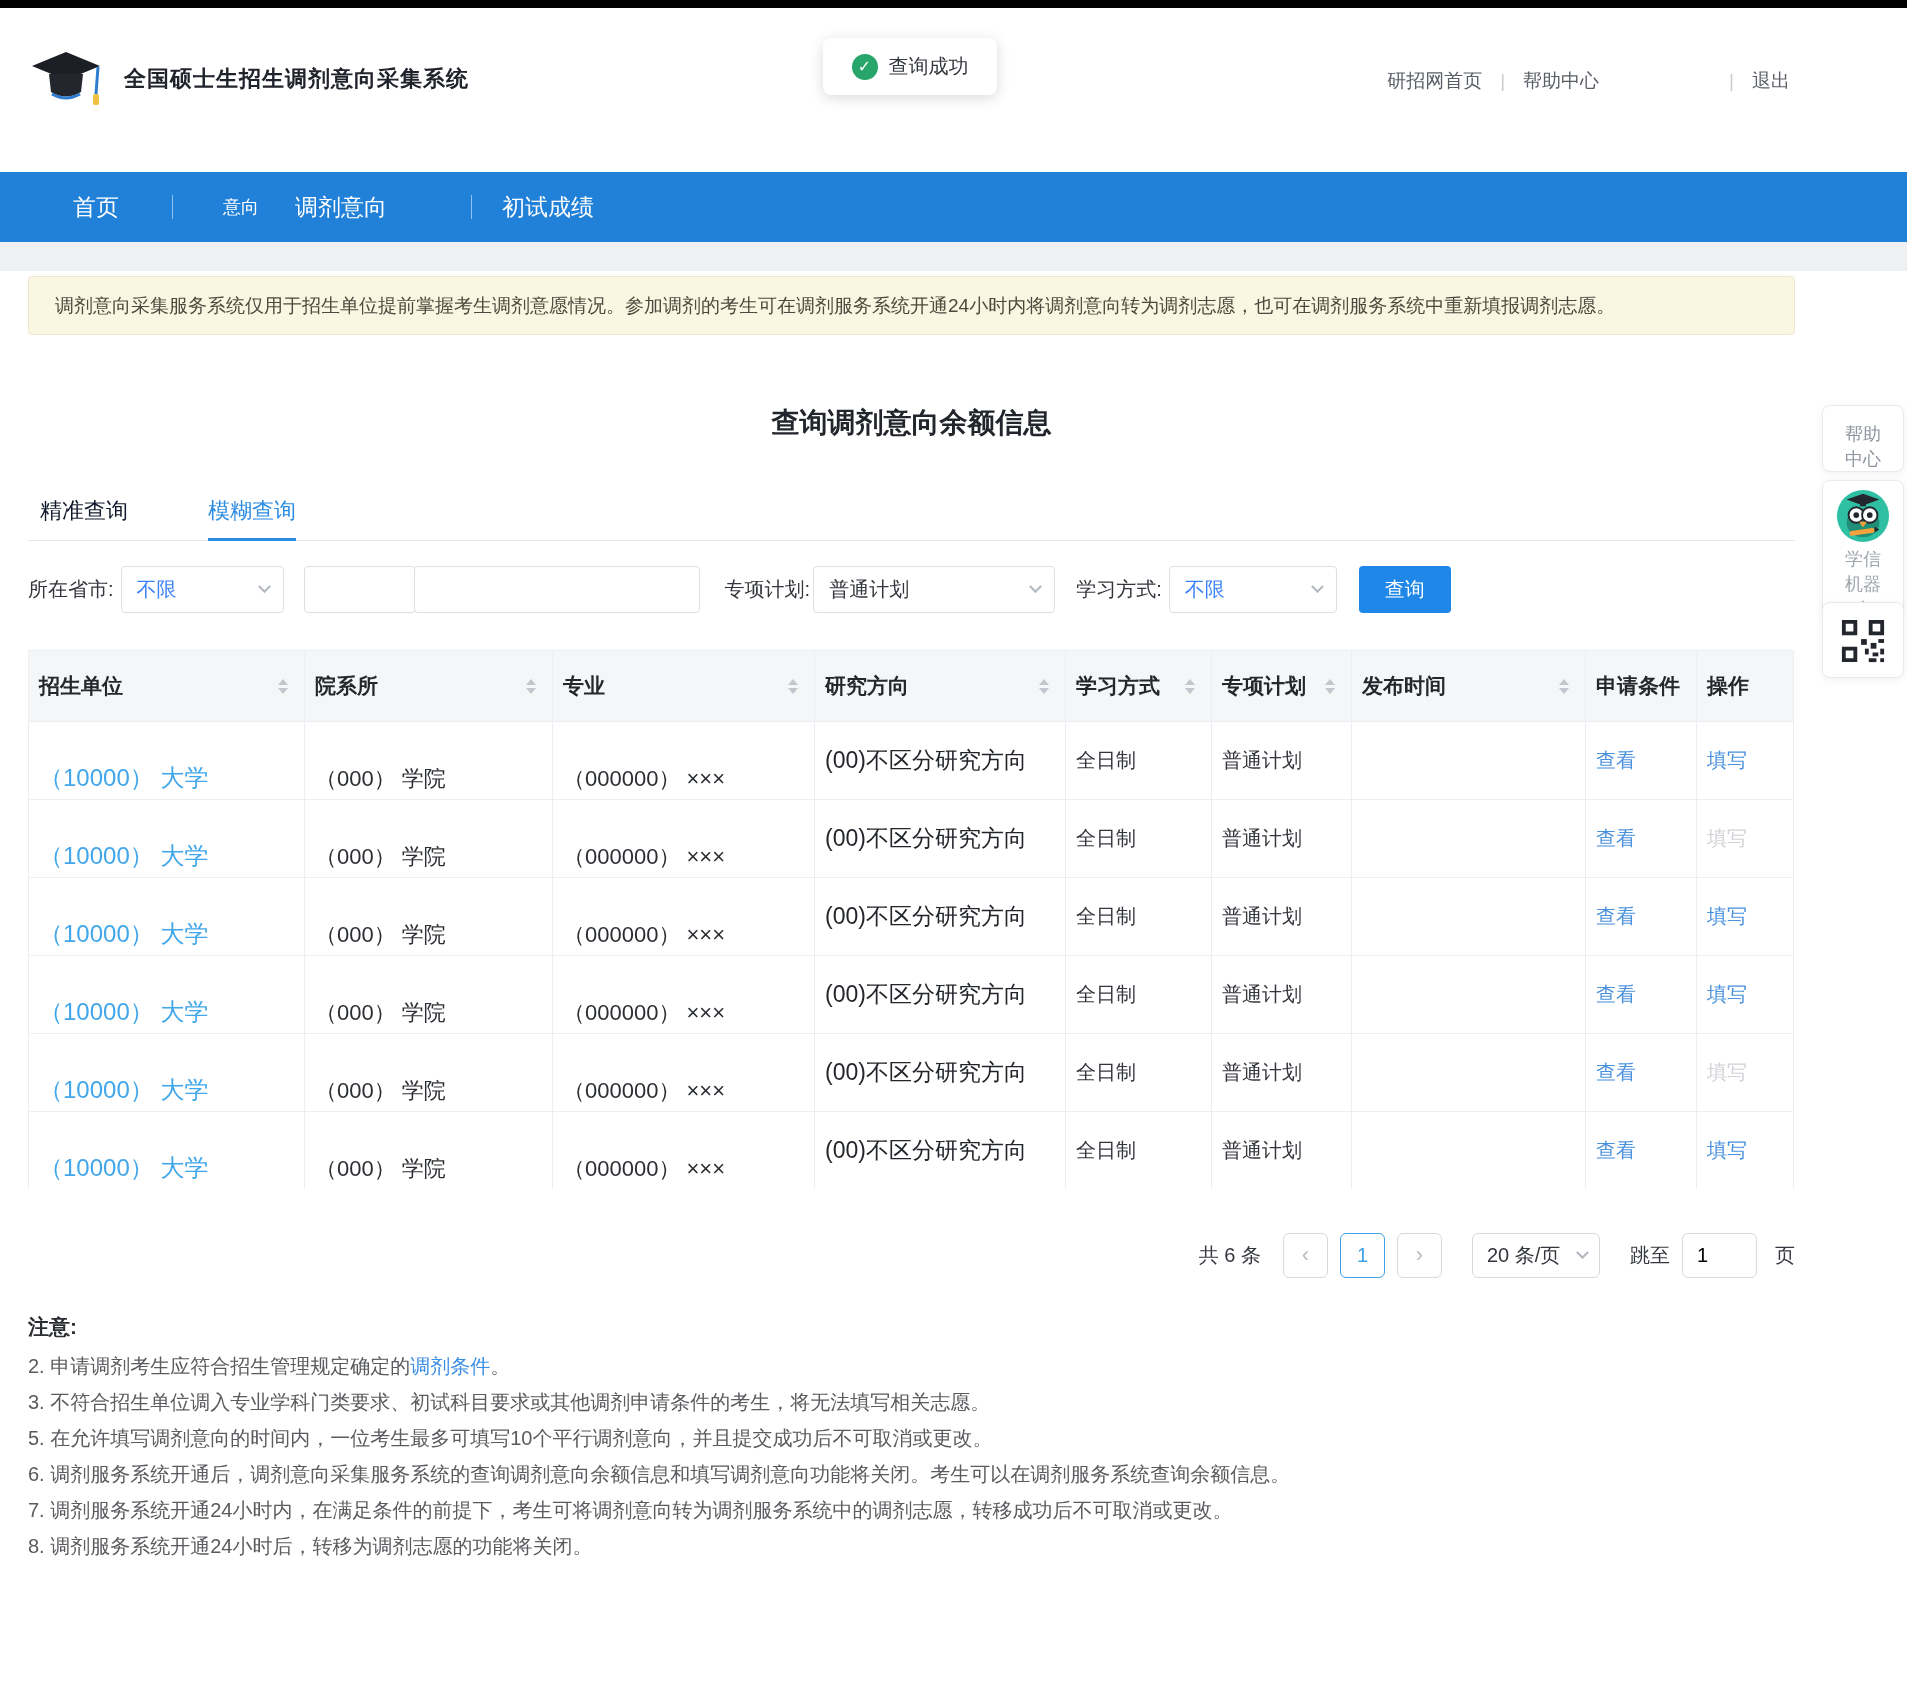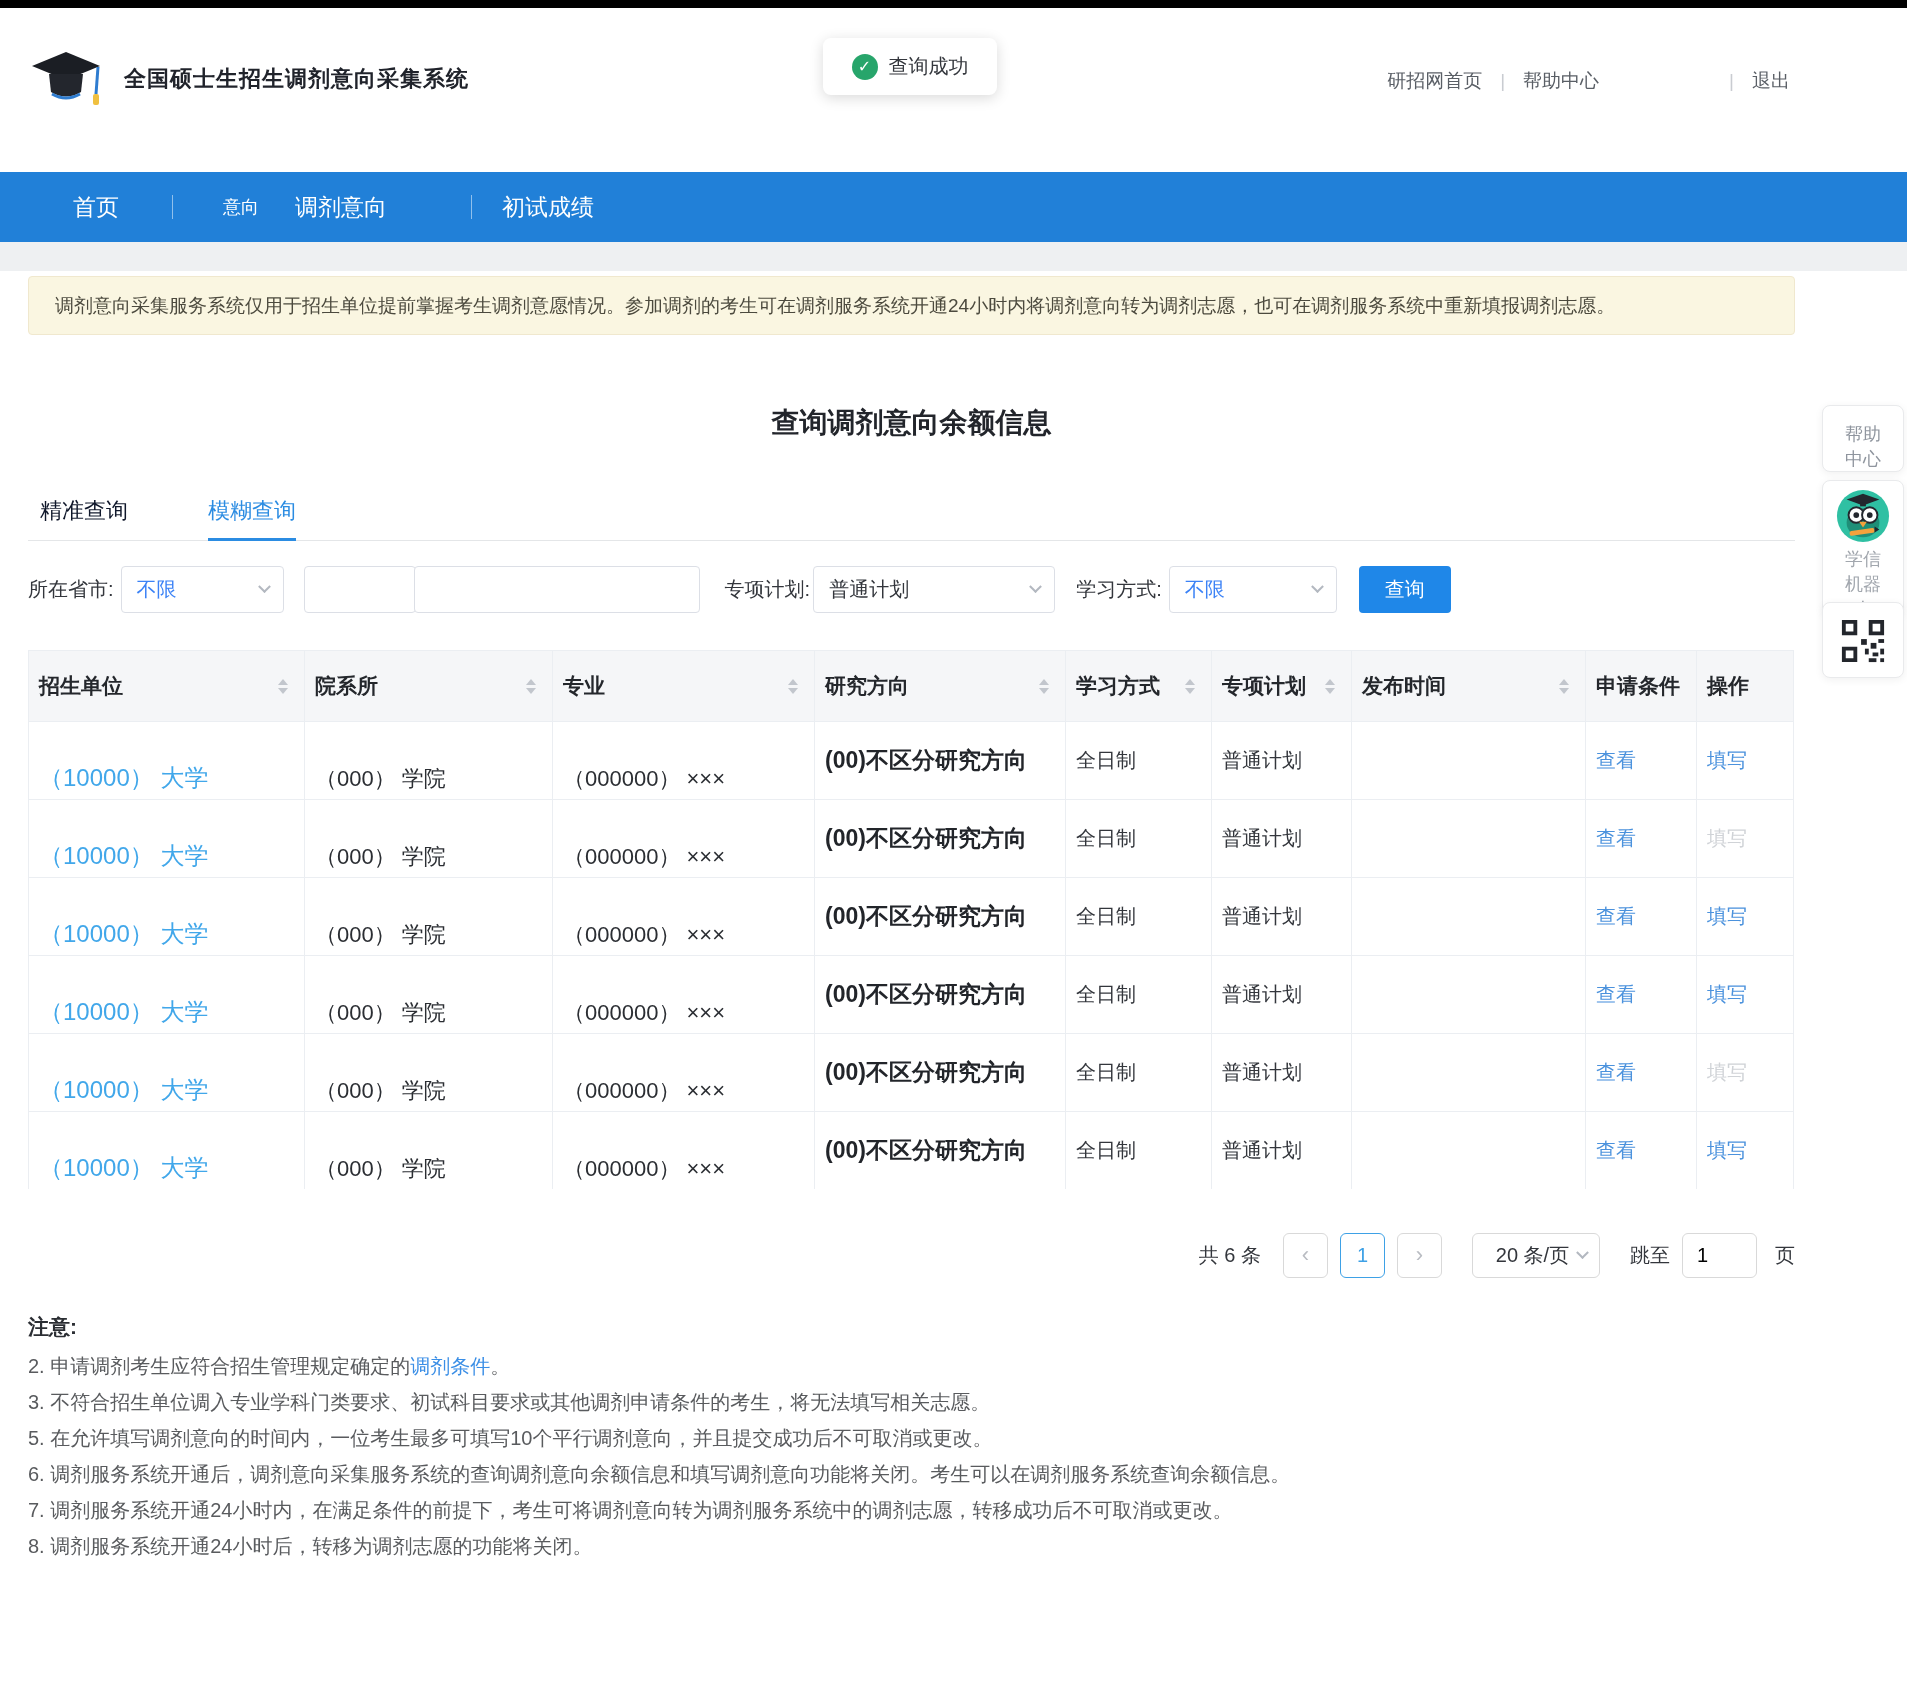--- a/index.html
+++ b/index.html
@@ -89,36 +89,36 @@
   .sort i { display:block; width:0; height:0; border-left:5px solid transparent; border-right:5px solid transparent; }
   .sort .up { border-bottom:6px solid #c2c6cd; }
   .sort .dn { border-top:6px solid #c2c6cd; }
   .trow { height:78px; border-top:1px solid #ebeef2; background:#fff; }
   .td { padding-left:10px; display:flex; align-items:center; border-right:1px solid #ebeef2; overflow:visible; }
   .td:last-child { border-right:none; }
   .td.low { align-items:flex-end; padding-bottom:5px; }
   .c-unit { font-size:24px; color:#41a7ea; }
   .c-unit span { cursor:pointer; }
   .c-dept, .c-major { font-size:22px; color:#2b2e33; }
-  .c-dir { font-size:23px; font-weight:700; color:#22252a;text-align:center; }
+  .c-dir { font-size:23px; font-weight:400; color:#22252a;text-align:center; }
   .c-mid { font-size:20px; color:#33363c; }
   .tlink { font-size:20px; color:#4b92dd; cursor:pointer; text-decoration:none; }
   .tlink.disabled { color:#d0d3d7; cursor:default; }
 
   
   .pagination { position:absolute; left:28px; top:1232px; width:1767px; height:46px; display:flex; justify-content:flex-end;
                 align-items:center; font-size:20px; color:#33363c; }
   .pg-total { margin-right:22px; }
   .pg-btn { width:45px; height:45px; border:1px solid #d9d9d9; border-radius:6px; background:#fff; display:flex; align-items:center;
             justify-content:center; color:#b9bcc2; font-size:22px; cursor:pointer; }
   .pg-btn.page { margin-left:12px; border-color:#3ea1e6; color:#3ea1e6; font-size:20px; }
   .pg-btn.next { margin-left:12px; }
   .pg-size { margin-left:30px; width:128px; height:45px; border:1px solid #d9d9d9; border-radius:6px; display:flex; align-items:center;
              padding:0 12px 0 14px; cursor:pointer; }
-  .pg-size .val { flex:1; font-size:20px; color:#33363c;text-align:center; }
+  .pg-size .val { flex:1; font-size:20px; color:#33363c; }
   .pg-jump-label { margin-left:30px; }
   .pg-jump { margin-left:12px; width:75px; height:45px; border:1px solid #d9d9d9; border-radius:6px; font-size:20px; padding:0 14px;
              font-family:"Liberation Sans","DejaVu Sans",sans-serif; outline:none; }
   .pg-unit { margin-left:18px; }
 
   
   .notes { position:absolute; left:28px; top:1312px; width:1820px; }
   .notes-title { font-size:21px; font-weight:700; color:#2b2e33; line-height:30px; margin-bottom:6px; }
   .note-item { font-size:20px; color:#595b5e; line-height:36px; }
   .note-link { color:#3a8ee6; cursor:pointer; }

